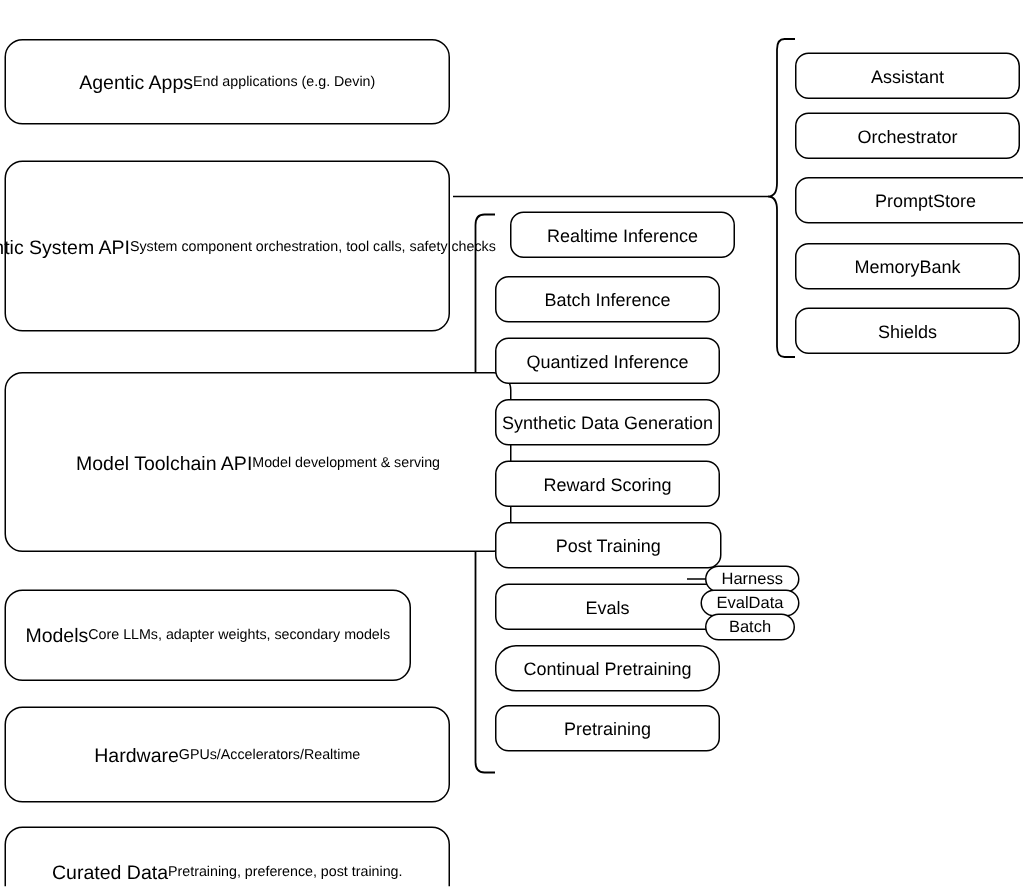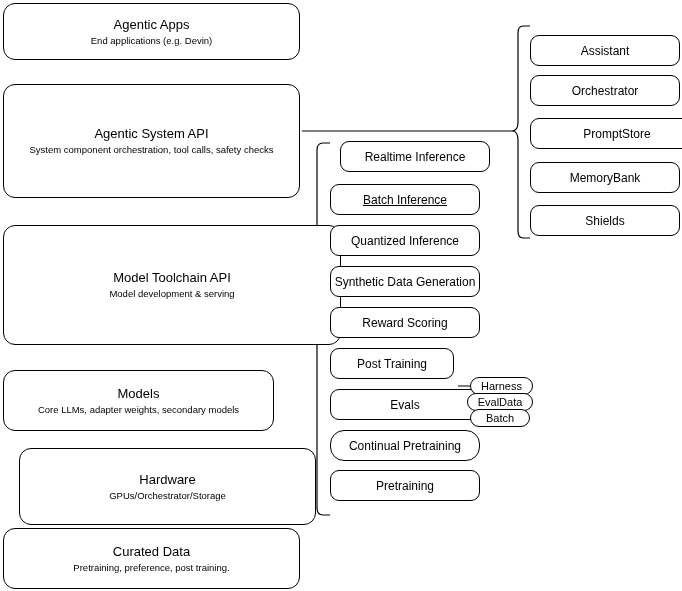--- a/index.html
+++ b/index.html
@@ -15,24 +15,24 @@
     font-family: "Liberation Sans", sans-serif;
     overflow: hidden;
   }
   .box {
     position: absolute;
     box-sizing: border-box;
     border: 1px solid #000000;
     border-radius: 12px;
     background: #ffffff;
     display: flex;
-    flex-direction: column;
     align-items: center;
     justify-content: center;
     text-align: center;
+    margin-top: 23px;
   }
   .box .title {
     font-size: 13px;
     color: #000000;
     line-height: 17px;
     white-space: nowrap;
   }
   .box .subtitle {
     font-size: 9.5px;
     color: #000000;
@@ -110,46 +110,46 @@
   <div class="box" style="left:3px; top:225px; width:338px; height:120px;">
     <div class="title">Model Toolchain API</div>
     <div class="subtitle">Model development &amp; serving</div>
   </div>
 
   <div class="box" style="left:3px; top:370px; width:271px; height:61px;">
     <div class="title">Models</div>
     <div class="subtitle">Core LLMs, adapter weights, secondary models</div>
   </div>
 
-  <div class="box" style="left:19px; top:448px; width:297px; height:77px;">
+  <div class="box" style="left:3px; top:448px; width:297px; height:64px;">
     <div class="title">Hardware</div>
-    <div class="subtitle">GPUs/Orchestrator/Storage</div>
+    <div class="subtitle">GPUs/Accelerators/Realtime</div>
   </div>
 
   <div class="box" style="left:3px; top:528px; width:297px; height:61px;">
     <div class="title">Curated Data</div>
     <div class="subtitle">Pretraining, preference, post training.</div>
   </div>
 
   <div class="stack-box" style="left:340px; top:141px; width:150px; height:31px;">
     <span class="label">Realtime Inference</span>
   </div>
-  <div class="stack-box" style="left:330px; top:184px; width:150px; height:31px;text-decoration:underline;">
+  <div class="stack-box" style="left:330px; top:184px; width:150px; height:31px;">
     <span class="label">Batch Inference</span>
   </div>
   <div class="stack-box" style="left:330px; top:225px; width:150px; height:31px;">
     <span class="label">Quantized Inference</span>
   </div>
   <div class="stack-box" style="left:330px; top:266px; width:150px; height:31px;">
     <span class="label">Synthetic Data Generation</span>
   </div>
   <div class="stack-box" style="left:330px; top:307px; width:150px; height:31px;">
     <span class="label">Reward Scoring</span>
   </div>
-  <div class="stack-box" style="left:330px; top:348px; width:124px; height:31px;text-align:right;">
+  <div class="stack-box" style="left:330px; top:348px; width:151px; height:31px;text-align:right;">
     <span class="label">Post Training</span>
   </div>
   <div class="stack-box" style="left:330px; top:389px; width:150px; height:31px;">
     <span class="label">Evals</span>
   </div>
   <div class="stack-box" style="left:330px; top:430px; width:150px; height:31px;border-radius:14px;">
     <span class="label">Continual Pretraining</span>
   </div>
   <div class="stack-box" style="left:330px; top:470px; width:150px; height:31px;">
     <span class="label">Pretraining</span>

